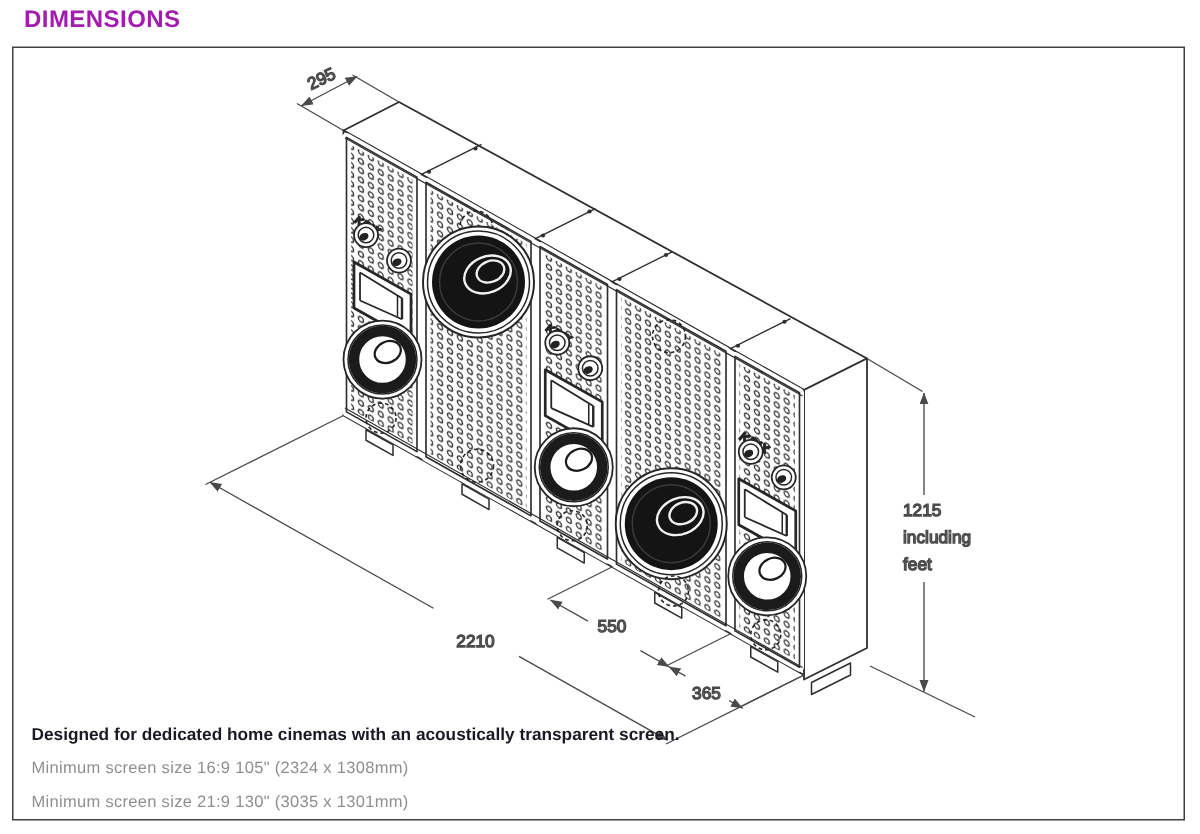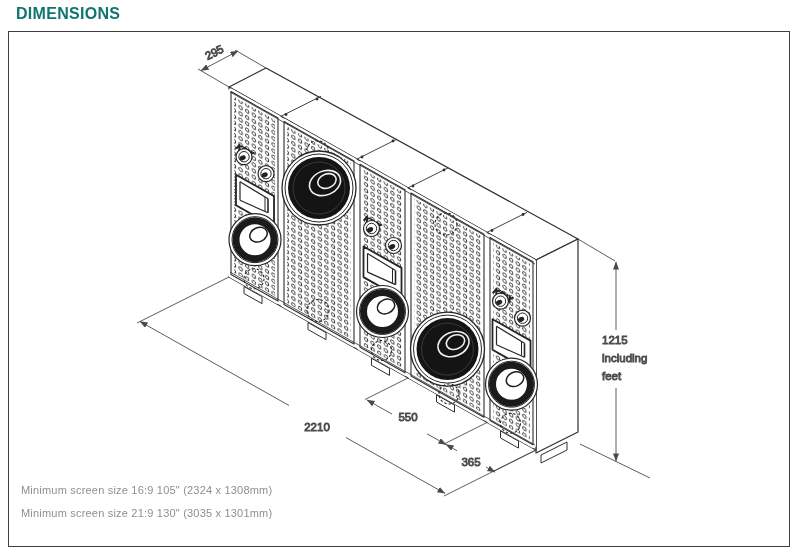--- a/index.html
+++ b/index.html
@@ -1,17 +1,17 @@
 <!DOCTYPE html>
 <html><head>
 <meta charset="utf-8">
 <style>
   html,body{margin:0;padding:0;background:#ffffff;}
   body{width:800px;height:556px;position:relative;font-family:"Liberation Sans",sans-serif;overflow:hidden;}
-  .page-title{position:absolute;left:16px;top:5px;font-size:16px;font-weight:800;letter-spacing:.3px;color:#0f766e;}
+  .page-title{position:absolute;left:16px;top:5px;font-size:16px;font-weight:800;letter-spacing:.3px;color:#a21caf;}
   .frame{position:absolute;left:8px;top:31px;width:782px;height:516px;border:1.2px solid #3f3f3f;box-sizing:border-box;background:#fff;}
   .drawing-svg{position:absolute;left:0;top:0;}
   .notes{position:absolute;left:21px;top:484px;width:560px;}
   .notes .headline{font-size:11.5px;font-weight:700;color:#1b1a24;margin:0 0 10px 0;}
   .notes .subline{font-size:11px;color:#8f8f8f;margin:0 0 11px 0;letter-spacing:.2px;}
   svg text{font-family:"Liberation Sans",sans-serif;}
   .dim-label{fill:#8a8a8a;font-size:11.5px;}
   .logo-text{fill:#1a1a1a;font-weight:700;font-style:italic;letter-spacing:.5px;}
 </style>
 </head>
@@ -245,15 +245,16 @@
     <g>
       <line x1="536" y1="450" x2="493" y2="471.5"></line>
       <line x1="446" y1="444.5" x2="457" y2="450.7" marker-start="url(#ar)"></line>
       <line x1="486" y1="467" x2="495" y2="472.1" marker-end="url(#ar)"></line>
       <text class="dim-label" x="471" y="466" text-anchor="middle">365</text>
     </g>
   </g>
 </svg>
 
 <div class="notes">
+  <p class="headline">Designed for dedicated home cinemas with an acoustically transparent screen.</p>
   <p class="subline">Minimum screen size 16:9 105" (2324 x 1308mm)</p>
   <p class="subline">Minimum screen size 21:9 130" (3035 x 1301mm)</p>
 </div>
 
 </body></html>

